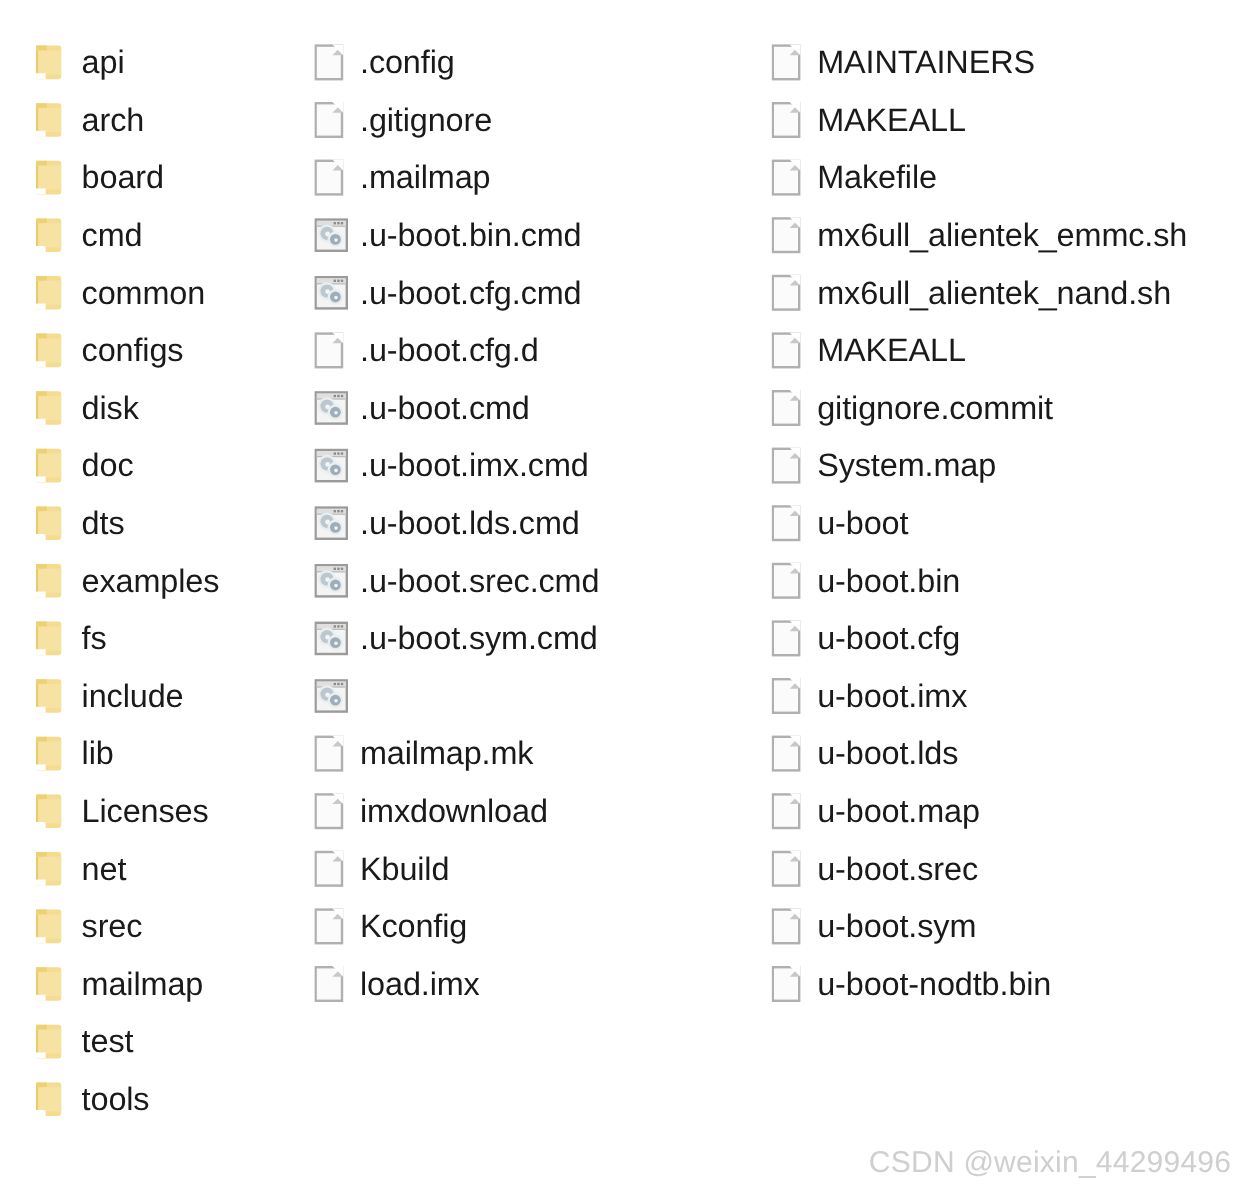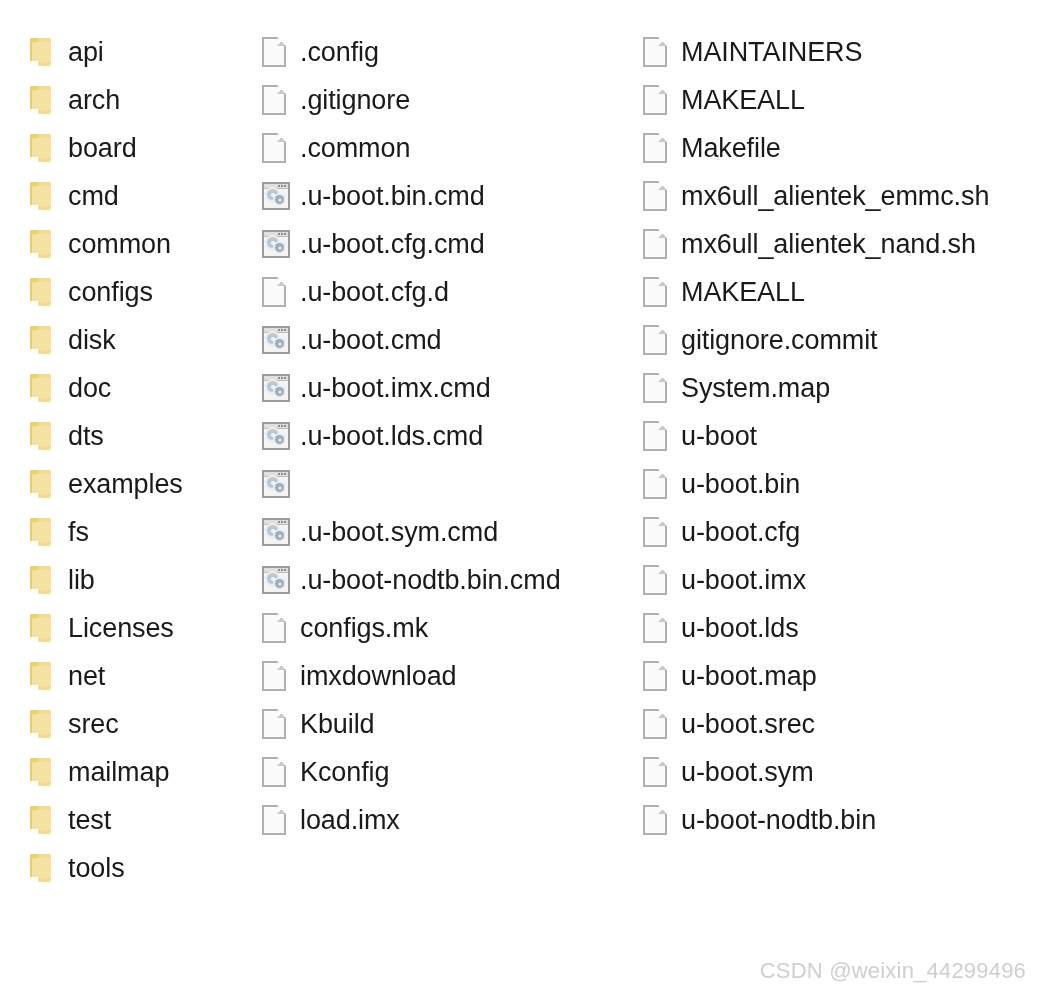--- a/index.html
+++ b/index.html
@@ -211,21 +211,21 @@
     height: 9px;
     background: #9fadb8;
   }
   .gear.g2::after { width: 3px; height: 3px; }
 
   
   #watermark {
     position: absolute;
     right: 16px;
     bottom: 10px;
-    font-size: 22px;
+    font-size: 25px;
     color: #cfcfcf;
     font-family: "Liberation Sans", sans-serif;
     letter-spacing: 0.2px;
     white-space: nowrap;
   }
 </style>
 </head>
 <body>
 
 <div id="explorer">
@@ -353,20 +353,31 @@
       </div>
       <div class="item">
         <span class="icon-wrap">
           <span class="folder-icon">
             <span class="fback"></span>
             <span class="ftab"></span>
             <span class="ffront"></span>
             <span class="fnotch"></span>
           </span>
         </span>
+        <span class="item-label">include</span>
+      </div>
+      <div class="item">
+        <span class="icon-wrap">
+          <span class="folder-icon">
+            <span class="fback"></span>
+            <span class="ftab"></span>
+            <span class="ffront"></span>
+            <span class="fnotch"></span>
+          </span>
+        </span>
         <span class="item-label">lib</span>
       </div>
       <div class="item">
         <span class="icon-wrap">
           <span class="folder-icon">
             <span class="fback"></span>
             <span class="ftab"></span>
             <span class="ffront"></span>
             <span class="fnotch"></span>
           </span>
@@ -451,21 +462,21 @@
         <span class="item-label">.gitignore</span>
       </div>
       <div class="item">
         <span class="icon-wrap">
           <span class="file-icon">
             <span class="fpage"></span>
             <span class="fcorner2"></span>
             <span class="fcorner"></span>
           </span>
         </span>
-        <span class="item-label">.common</span>
+        <span class="item-label">.mailmap</span>
       </div>
       <div class="item">
         <span class="icon-wrap">
           <span class="cmd-icon">
             <span class="cframe"></span>
             <span class="cbar">
               <i></i>
               <i></i>
               <i></i>
             </span>
@@ -551,20 +562,21 @@
             <span class="cframe"></span>
             <span class="cbar">
               <i></i>
               <i></i>
               <i></i>
             </span>
             <span class="gear g1"></span>
             <span class="gear g2"></span>
           </span>
         </span>
+        <span class="item-label">.u-boot.srec.cmd</span>
       </div>
       <div class="item">
         <span class="icon-wrap">
           <span class="cmd-icon">
             <span class="cframe"></span>
             <span class="cbar">
               <i></i>
               <i></i>
               <i></i>
             </span>
@@ -580,31 +592,30 @@
             <span class="cframe"></span>
             <span class="cbar">
               <i></i>
               <i></i>
               <i></i>
             </span>
             <span class="gear g1"></span>
             <span class="gear g2"></span>
           </span>
         </span>
-        <span class="item-label">.u-boot-nodtb.bin.cmd</span>
-      </div>
-      <div class="item">
-        <span class="icon-wrap">
-          <span class="file-icon">
-            <span class="fpage"></span>
-            <span class="fcorner2"></span>
-            <span class="fcorner"></span>
-          </span>
-        </span>
-        <span class="item-label">configs.mk</span>
+      </div>
+      <div class="item">
+        <span class="icon-wrap">
+          <span class="file-icon">
+            <span class="fpage"></span>
+            <span class="fcorner2"></span>
+            <span class="fcorner"></span>
+          </span>
+        </span>
+        <span class="item-label">mailmap.mk</span>
       </div>
       <div class="item">
         <span class="icon-wrap">
           <span class="file-icon">
             <span class="fpage"></span>
             <span class="fcorner2"></span>
             <span class="fcorner"></span>
           </span>
         </span>
         <span class="item-label">imxdownload</span>

